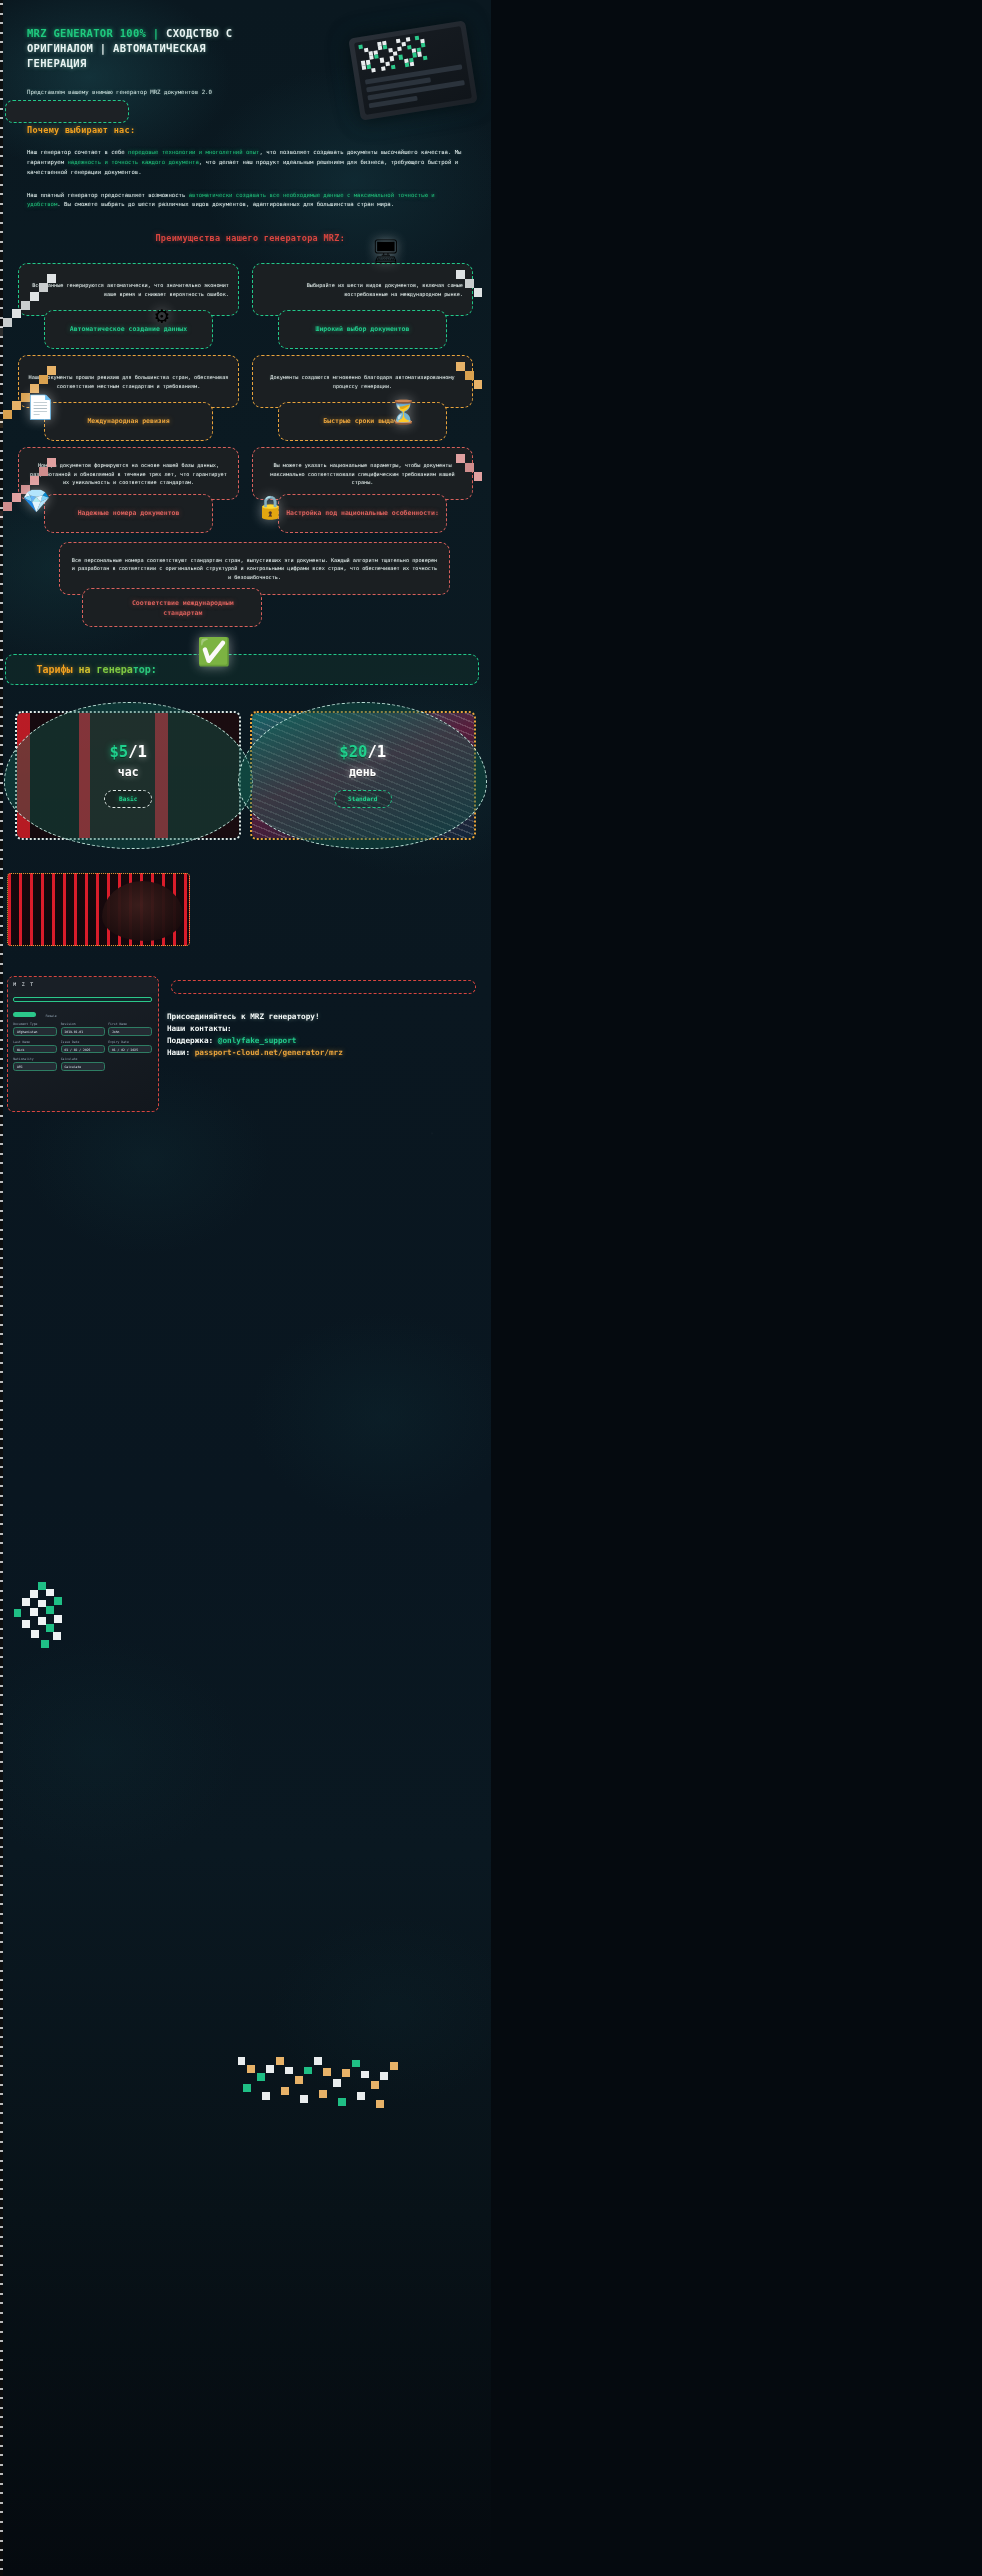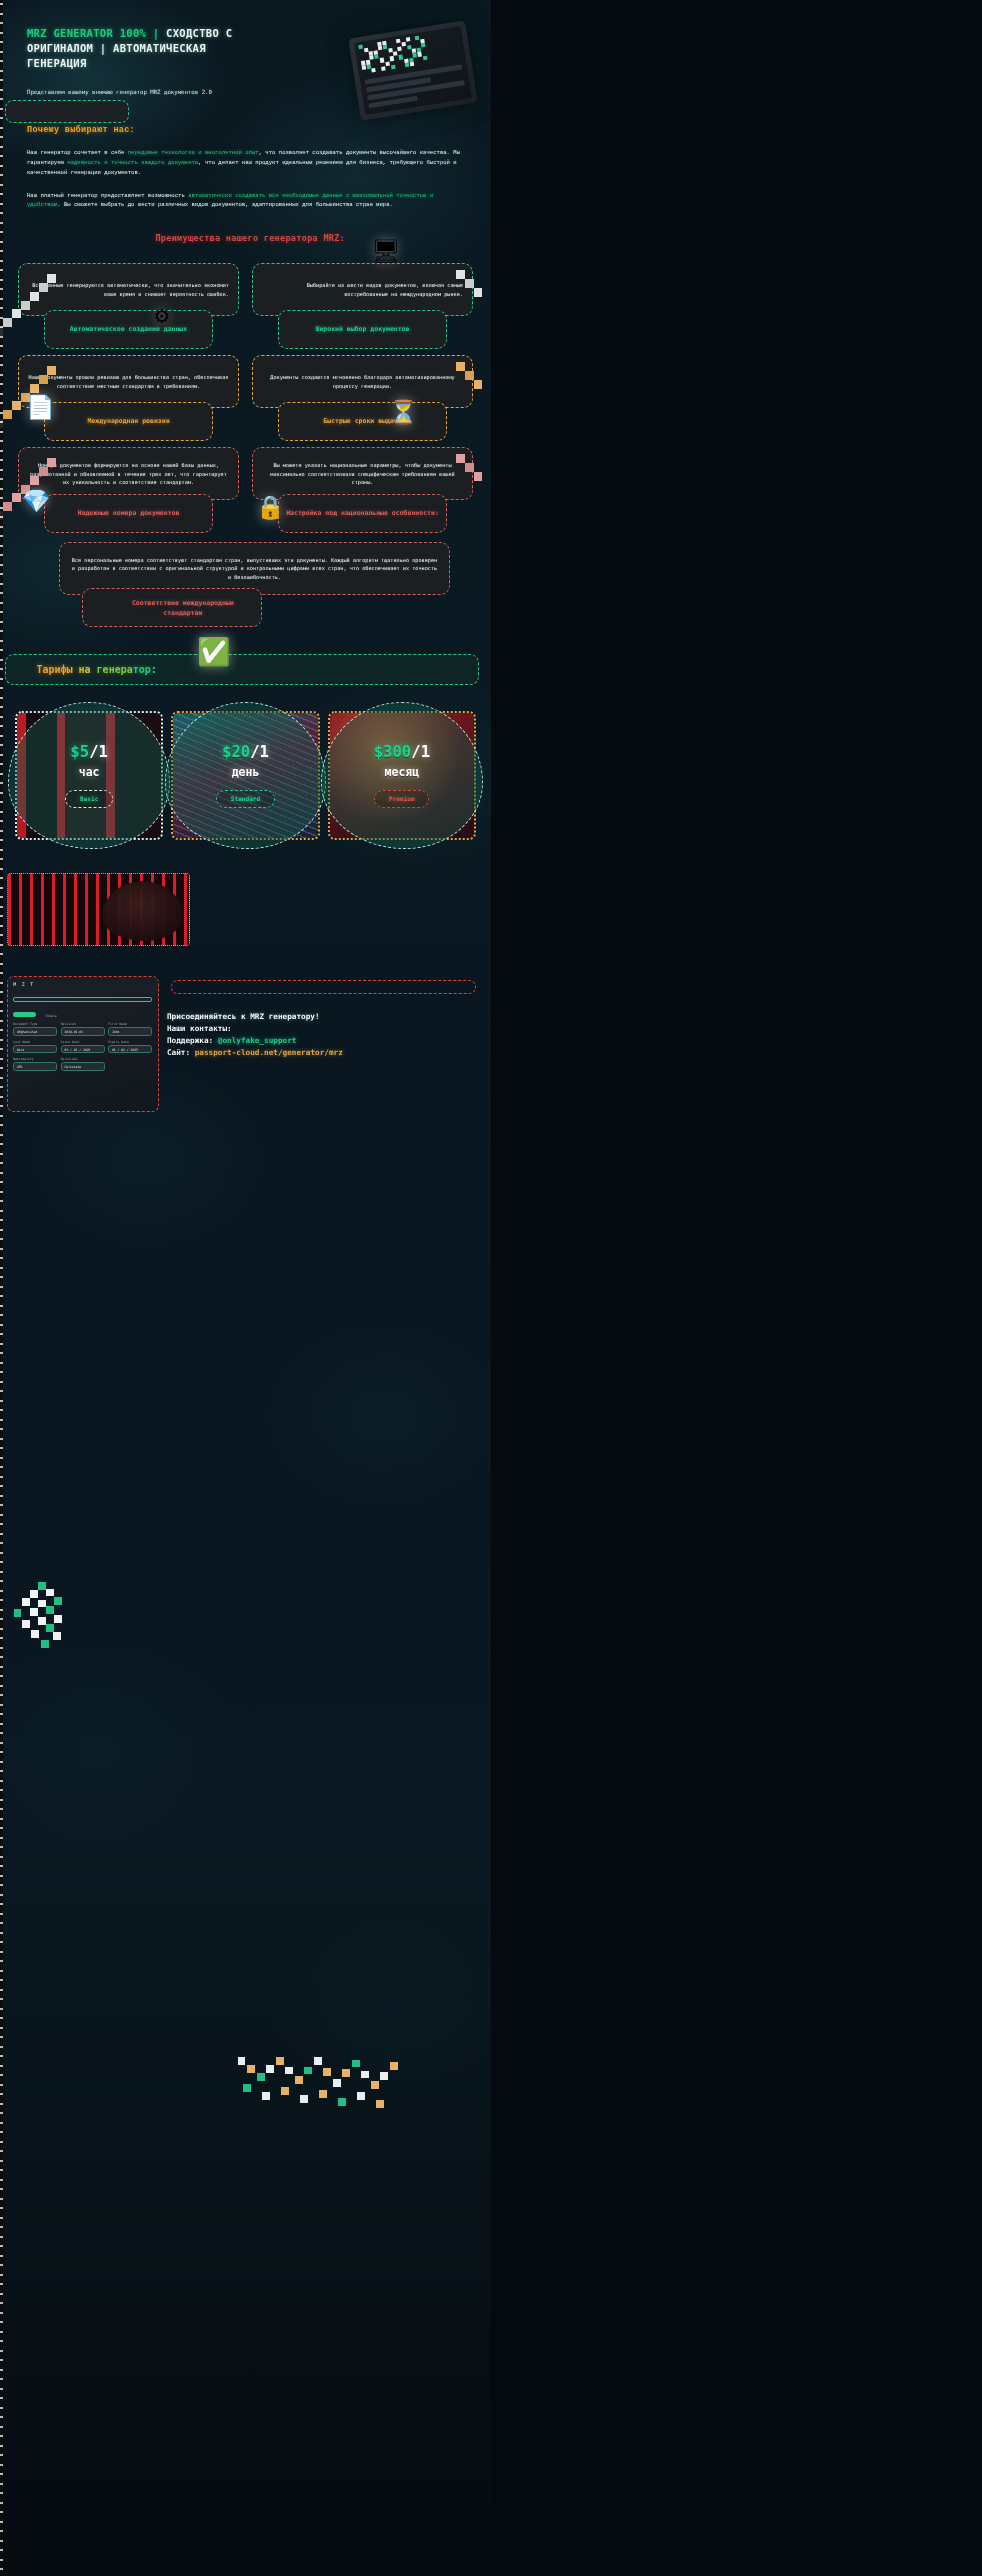--- a/index.html
+++ b/index.html
@@ -68,21 +68,21 @@
     position: relative; overflow: hidden;
   }
   .dv-row { position: absolute; left: 5.4px; right: 5.4px; height: 4.8px; border-radius: 1.4px; background: #2b333c; }
   .device-pixels { position:absolute; inset:0; }
 
   
   .sec-title { font-size: 8.5px; font-weight: 700; letter-spacing: 0.3px; }
   .o { color: #f0a020; text-shadow: 0 0 4.8px rgba(240,160,32,.55); }
   .r { color: #d8453f; text-shadow: 0 0 4.8px rgba(216,69,63,.5); }
 
-  .why { padding: 27px 27px 0 27px; font-family: Liberation Mono, monospace; }
+  .why { padding: 27px 27px 0 27px; }
   .why p {
     font-size: 5.6px; line-height: 1.72; color: #e4efee; margin-top: 13.6px;
     text-shadow: 0 0 2.7px rgba(160,220,210,.3);
   }
   .why p .hl { color: #1fc07a; text-shadow: 0 0 4.1px rgba(31,192,122,.6); }
 
   
   .features { margin-top: 23px; padding: 0 17.6px; position: relative; }
   .feat-row { display: flex; gap: 12.2px; margin-bottom: 6.8px; position: relative; }
   .feat-col { flex: 1; position: relative; }
@@ -399,30 +399,20 @@
         <div class="photo" style="background:
                repeating-linear-gradient(22deg, rgba(240,240,235,.18) 0 1.4px, transparent 1.4px 6.1px),
                linear-gradient(160deg, rgba(20,120,120,.8), rgba(120,30,70,.7) 45%, rgba(18,40,60,.9));"></div>
         <div class="price-blob">
           <div class="price-amt"><span>$20</span><em>/1</em></div>
           <div class="price-per">день</div>
           <div class="price-btn">Standard</div>
         </div>
       </div>
 
-      <div class="price-card pc3">
-        <div class="photo" style="background:
-               radial-gradient(ellipse at 40% 30%, rgba(250,160,70,.55), transparent 60%),
-               linear-gradient(160deg, rgba(160,25,35,.85), rgba(40,12,18,.95));"></div>
-        <div class="price-blob">
-          <div class="price-amt"><span>$300</span><em>/1</em></div>
-          <div class="price-per">месяц</div>
-          <div class="price-btn">Premium</div>
-        </div>
-      </div>
     </div>
 
     <div class="pix" id="pix-pricing" style="left:224px;top:2057px;width:190px;height:95px;">
         <i style="left: 13.6px; top: 0px; width: 7.5px; height: 7.5px; background: rgb(233, 237, 238);"></i>
         <i style="left: 23px; top: 8.1px; width: 7.5px; height: 7.5px; background: rgb(231, 178, 104);"></i>
         <i style="left: 33px; top: 16.3px; width: 7.5px; height: 7.5px; background: rgb(31, 191, 133);"></i>
         <i style="left: 42px; top: 8.1px; width: 7.5px; height: 7.5px; background: rgb(233, 237, 238);"></i>
         <i style="left: 52px; top: 0px; width: 7.5px; height: 7.5px; background: rgb(231, 178, 104);"></i>
         <i style="left: 61px; top: 9.5px; width: 7.5px; height: 7.5px; background: rgb(233, 237, 238);"></i>
         <i style="left: 71px; top: 19px; width: 7.5px; height: 7.5px; background: rgb(231, 178, 104);"></i>
@@ -500,21 +490,21 @@
     </div>
 
     <div class="contact">
       <div class="contact-chip"></div>
       <h3>Присоединяйтесь к MRZ генератору!</h3>
       <div class="line">Наши контакты:</div>
       <div class="line">
         <span>Поддержка: </span><span class="v">@onlyfake_support</span>
       </div>
       <div class="line">
-        <span>Сайт: </span><span class="vo">passport-cloud.net/generator/mrz</span>
+        <span>Наши: </span><span class="vo">passport-cloud.net/generator/mrz</span>
       </div>
     </div>
   </section>
 
 <div class="pix" style="left: 11px; top: 1582px; width: 75px; height: 75px;">
       <i style="left: 27px; top: 0px; width: 7.5px; height: 7.5px; background: rgb(31, 191, 133);"></i>
       <i style="left: 35px; top: 6.8px; width: 7.5px; height: 7.5px; background: rgb(238, 242, 243);"></i>
       <i style="left: 19px; top: 8.1px; width: 7.5px; height: 7.5px; background: rgb(238, 242, 243);"></i>
       <i style="left: 43px; top: 15px; width: 7.5px; height: 7.5px; background: rgb(31, 191, 133);"></i>
       <i style="left: 11px; top: 16.3px; width: 7.5px; height: 7.5px; background: rgb(238, 242, 243);"></i>

